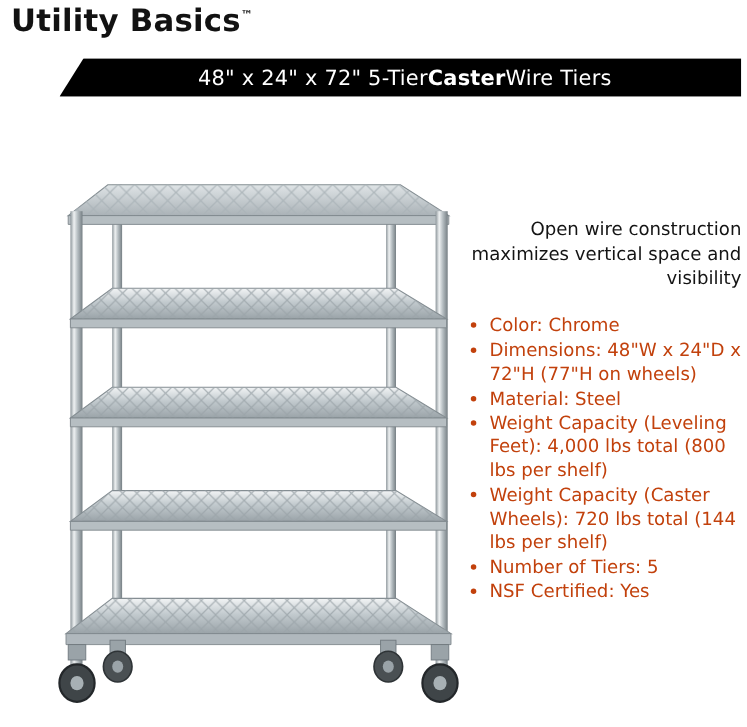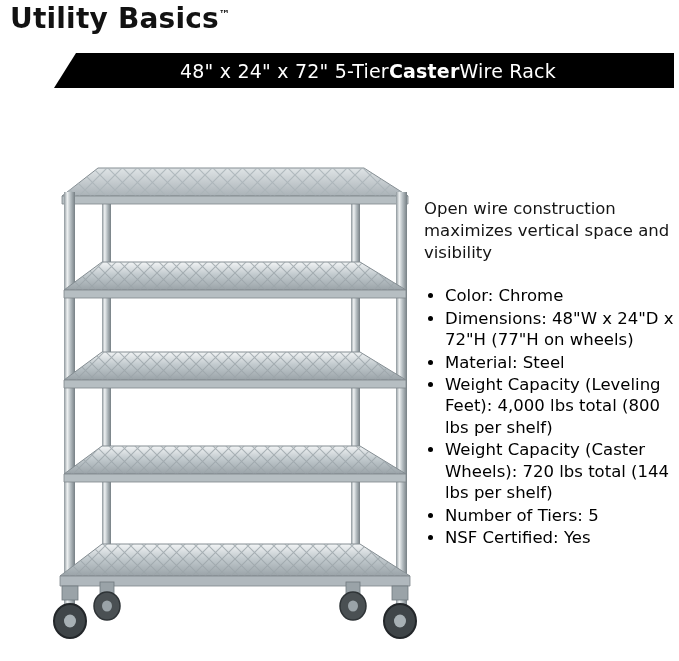--- a/index.html
+++ b/index.html
@@ -71,36 +71,37 @@
     left: 424px;
     top: 198px;
     width: 250px;
   }
   .tagline {
     font-size: 16.5px;
     line-height: 1.32;
     color: #141414;
     margin: 0 0 22px 0;
     font-weight: 400;
+    text-align: right;
   }
   .spec-heading {
     font-size: 16.5px;
     text-decoration: underline;
     margin: 0 0 4px 0;
     color: #141414;
   }
   ul.specs {
     margin: 0;
     padding-left: 21px;
     list-style: disc;
   }
   ul.specs li {
     font-size: 16.5px;
     line-height: 1.3;
-    color: #000000;
+    color: #c2410c;
     margin-bottom: 1px;
   }
 
   
   .product {
     position: absolute;
     left: 40px;
     top: 130px;
     width: 380px;
     height: 520px;
@@ -111,21 +112,21 @@
 
 <div class="brand">
   <span>Utility Basics</span><span class="tm">™</span>
 </div>
 
 <div class="banner">
   <div class="bar"></div>
   <div class="label">
     <span>48" x 24" x 72" 5-Tier </span>
       <span class="bold">Caster</span>
-      <span> Wire Rack</span>
+      <span> Wire Tiers</span>
   </div>
 </div>
 
 <div class="product">
   <svg viewBox="0 0 380 520" width="380" height="520" xmlns="http://www.w3.org/2000/svg">
     <defs>
       <linearGradient id="postGrad" x1="0" y1="0" x2="1" y2="0">
         <stop offset="0%" stop-color="#8d969b"></stop>
         <stop offset="30%" stop-color="#eef1f2"></stop>
         <stop offset="60%" stop-color="#b5bdc1"></stop>

